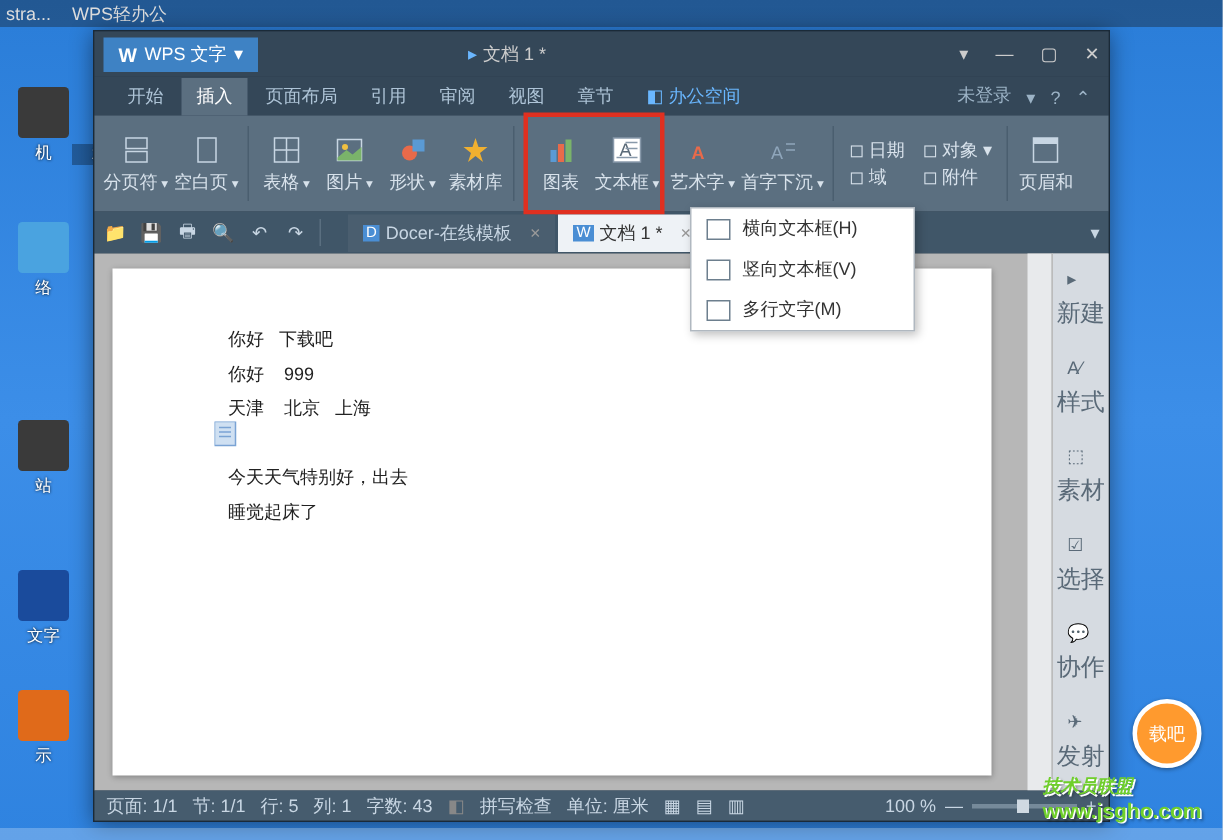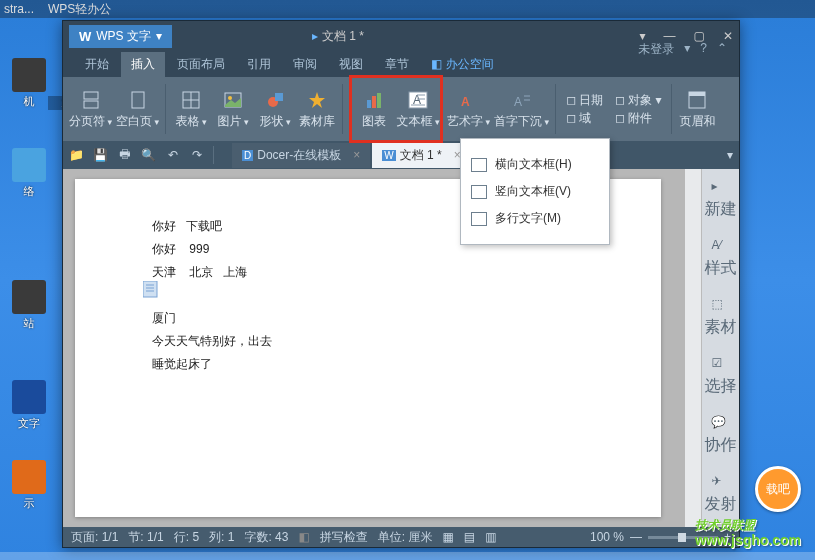--- a/index.html
+++ b/index.html
@@ -14,21 +14,21 @@
 .app-titlebar{height:30px;background:#344758;display:flex;align-items:center;padding:0 6px;color:#ddd}
 .wps-chip{padding:3px 10px;background:#3e82c4;color:#fff;display:flex;align-items:center;gap:5px}
 .wps-chip .w{font-weight:bold;font-size:13px}
 .app-file{margin-left:140px;display:flex;align-items:center;gap:4px;color:#ccc}
 .win-ctrls{margin-left:auto;display:flex;gap:18px;color:#ccc}
 .win-ctrls span{cursor:pointer}
 .ribbon-tabs{height:26px;background:#344758;display:flex;align-items:end;padding:0 12px;gap:2px;color:#aec4d7}
 .ribbon-tab{padding:4px 10px;cursor:pointer}
 .ribbon-tab.active{background:#5b6f80;color:#fff}
 .ribbon-tab.special{color:#6ab7ff}
-.ribbon-right{margin-left:auto;display:flex;align-items:flex-start;gap:10px;color:#9cb3c6;padding-bottom:19px}
+.ribbon-right{margin-left:auto;display:flex;align-items:flex-end;gap:10px;color:#9cb3c6;padding-bottom:5px}
 .ribbon-body{height:64px;background:#5b6f80;display:flex;align-items:center;padding:0 6px;gap:4px}
 .rgrp{display:flex;flex-direction:column;align-items:center;justify-content:center;height:62px;min-width:38px;color:#d8e2eb;gap:2px}
 .rgrp .ico{width:22px;height:22px;display:flex;align-items:center;justify-content:center}
 .rgrp .txt{font-size:12px;white-space:nowrap}
 .rgrp.dd .txt:after{content:" ▾";font-size:9px}
 .sep{width:1px;height:50px;background:#4a5e6f;margin:0 2px}
 .redbox{border:3px solid #e03020;padding:0}
 .redbox .inner{display:flex}
 .redbox .rgrp{min-width:44px}
 .rsmall{display:flex;flex-direction:column;gap:1px;color:#d8e2eb;padding:2px 4px}
@@ -47,21 +47,21 @@
 .section-icon{position:absolute;left:68px;top:102px;color:#7aa3d4}
 .right-tools{width:38px;background:#d6dbe1;border-left:1px solid #bbb;display:flex;flex-direction:column;align-items:center;padding-top:6px;gap:10px}
 .rtool{display:flex;flex-direction:column;align-items:center;gap:2px;color:#5a6a78;width:100%;padding:4px 0}
 .rtool .ic{width:18px;height:18px}
 .rtool .lb{font-size:16px}
 .scrollbar-v{width:16px;background:#e8eaec}
 .statusbar{position:absolute;left:0;right:0;bottom:0;height:20px;background:#465c6e;display:flex;align-items:center;padding:0 8px;gap:10px;color:#c8d6e3;font-size:11px}
 .statusbar .zoom{margin-left:auto;display:flex;align-items:center;gap:6px}
 .slider{width:70px;height:3px;background:#768a9a;position:relative}
 .slider .thumb{position:absolute;left:30px;top:-3px;width:8px;height:9px;background:#cfd9e2}
-.dropdown{position:absolute;left:460px;top:138px;width:150px;background:#fff;border:1px solid #b0b8c0;box-shadow:2px 2px 6px rgba(0,0,0,.25);padding:12px 0;z-index:10}
+.dropdown{position:absolute;left:460px;top:138px;width:150px;background:#fff;border:1px solid #b0b8c0;box-shadow:2px 2px 6px rgba(0,0,0,.25);padding:0 0;z-index:10}
 .dropdown .item{padding:5px 10px;display:flex;align-items:center;gap:8px;color:#333;cursor:pointer}
 .dropdown .ic{width:16px;height:14px;border:1px solid #6d7f8e}
 .watermark{position:absolute;right:14px;bottom:12px;color:#6fcf2b;font-size:30px;font-weight:bold;font-style:italic;text-shadow:1px 1px 0 #fff,2px 2px 2px rgba(0,0,0,.35);z-index:50}
 .watermark .dom{font-size:14px;color:#6fcf2b;display:block;text-align:right;margin-top:-4px;font-style:normal}
 .dlbadge{position:absolute;right:14px;bottom:48px;width:46px;height:46px;border-radius:50%;background:#ff9a2e;border:3px solid #fff;box-shadow:0 1px 3px rgba(0,0,0,.4);display:flex;align-items:center;justify-content:center;color:#fff;font-size:13px;z-index:50}
 svg{display:block}
 </style>
 </head>
 <body>
 
@@ -295,21 +295,20 @@
               <line x1="3" y1="4" x2="11" y2="4" stroke="#7aa3d4"></line>
               <line x1="3" y1="7" x2="11" y2="7" stroke="#7aa3d4"></line>
               <line x1="3" y1="10" x2="11" y2="10" stroke="#7aa3d4"></line>
             </svg>
         </div>
         <div class="page-content" id="doccontent">
             <div>你好&nbsp;&nbsp;&nbsp;下载吧</div>
             <div>你好&nbsp;&nbsp;&nbsp;&nbsp;999</div>
             <div>天津&nbsp;&nbsp;&nbsp;&nbsp;北京&nbsp;&nbsp;&nbsp;上海</div>
             <div>&nbsp;</div>
-            <div>厦门</div>
             <div>今天天气特别好，出去</div>
             <div>睡觉起床了</div>
           </div>
       </div>
     </div>
     <div class="scrollbar-v"></div>
     <div class="right-tools" id="rtools">
         <div class="rtool">
           <div class="ic">▸</div>
           <div class="lb">新建</div>

